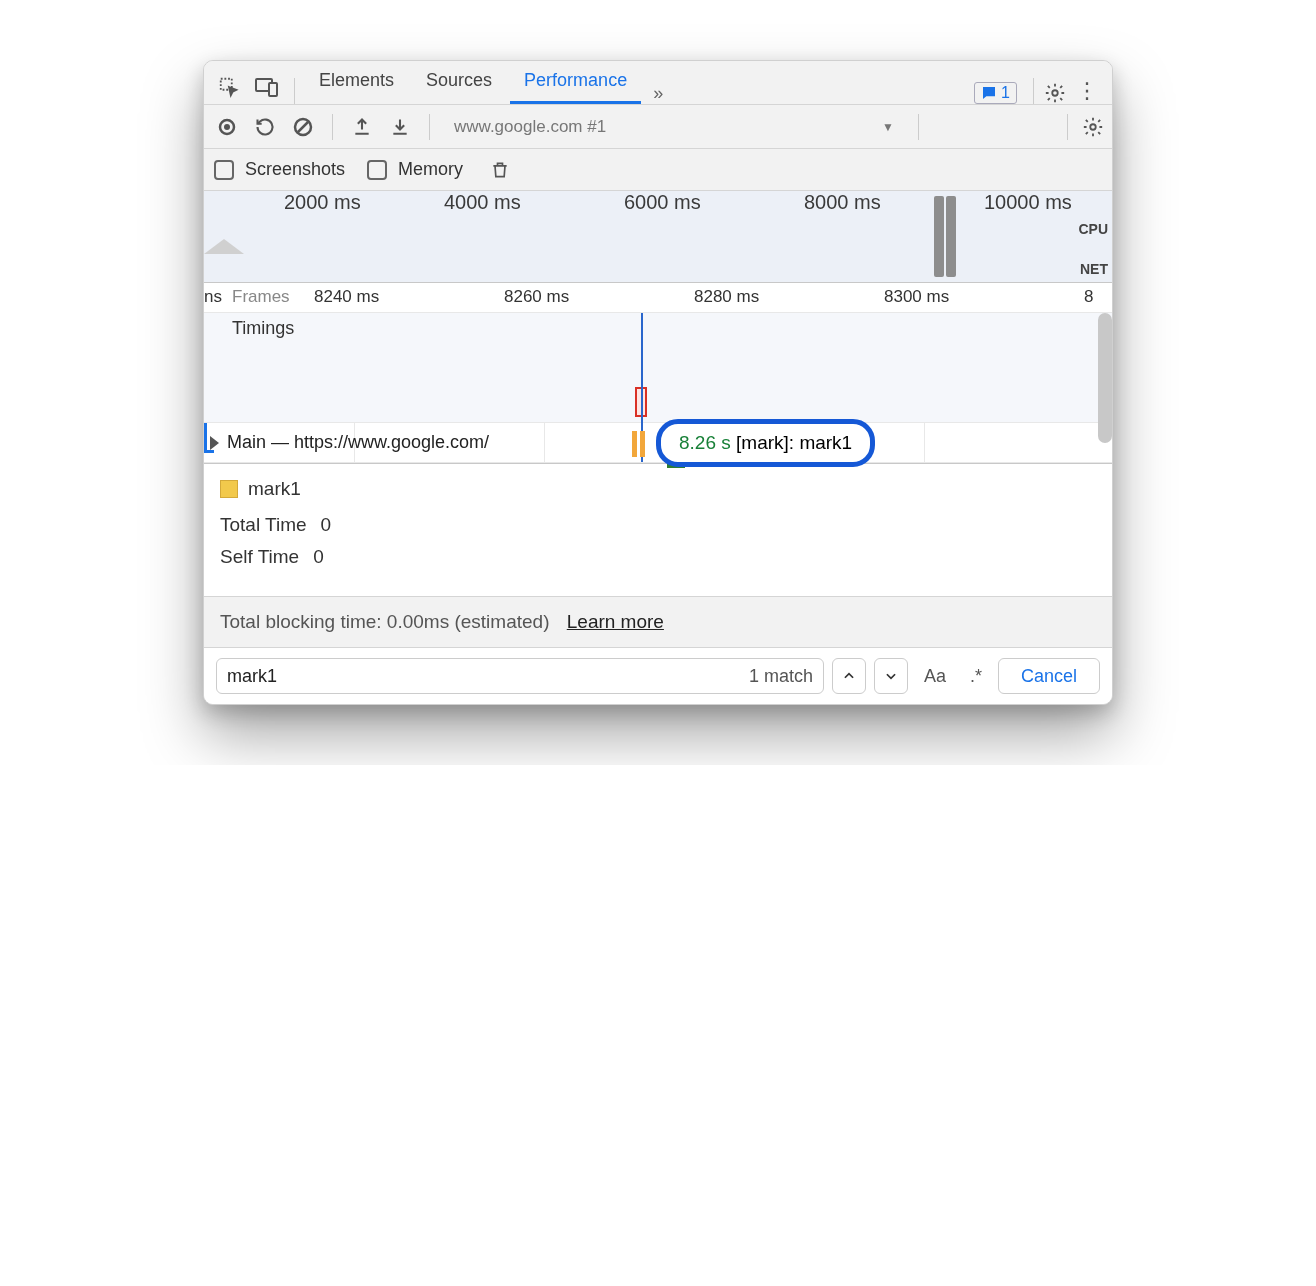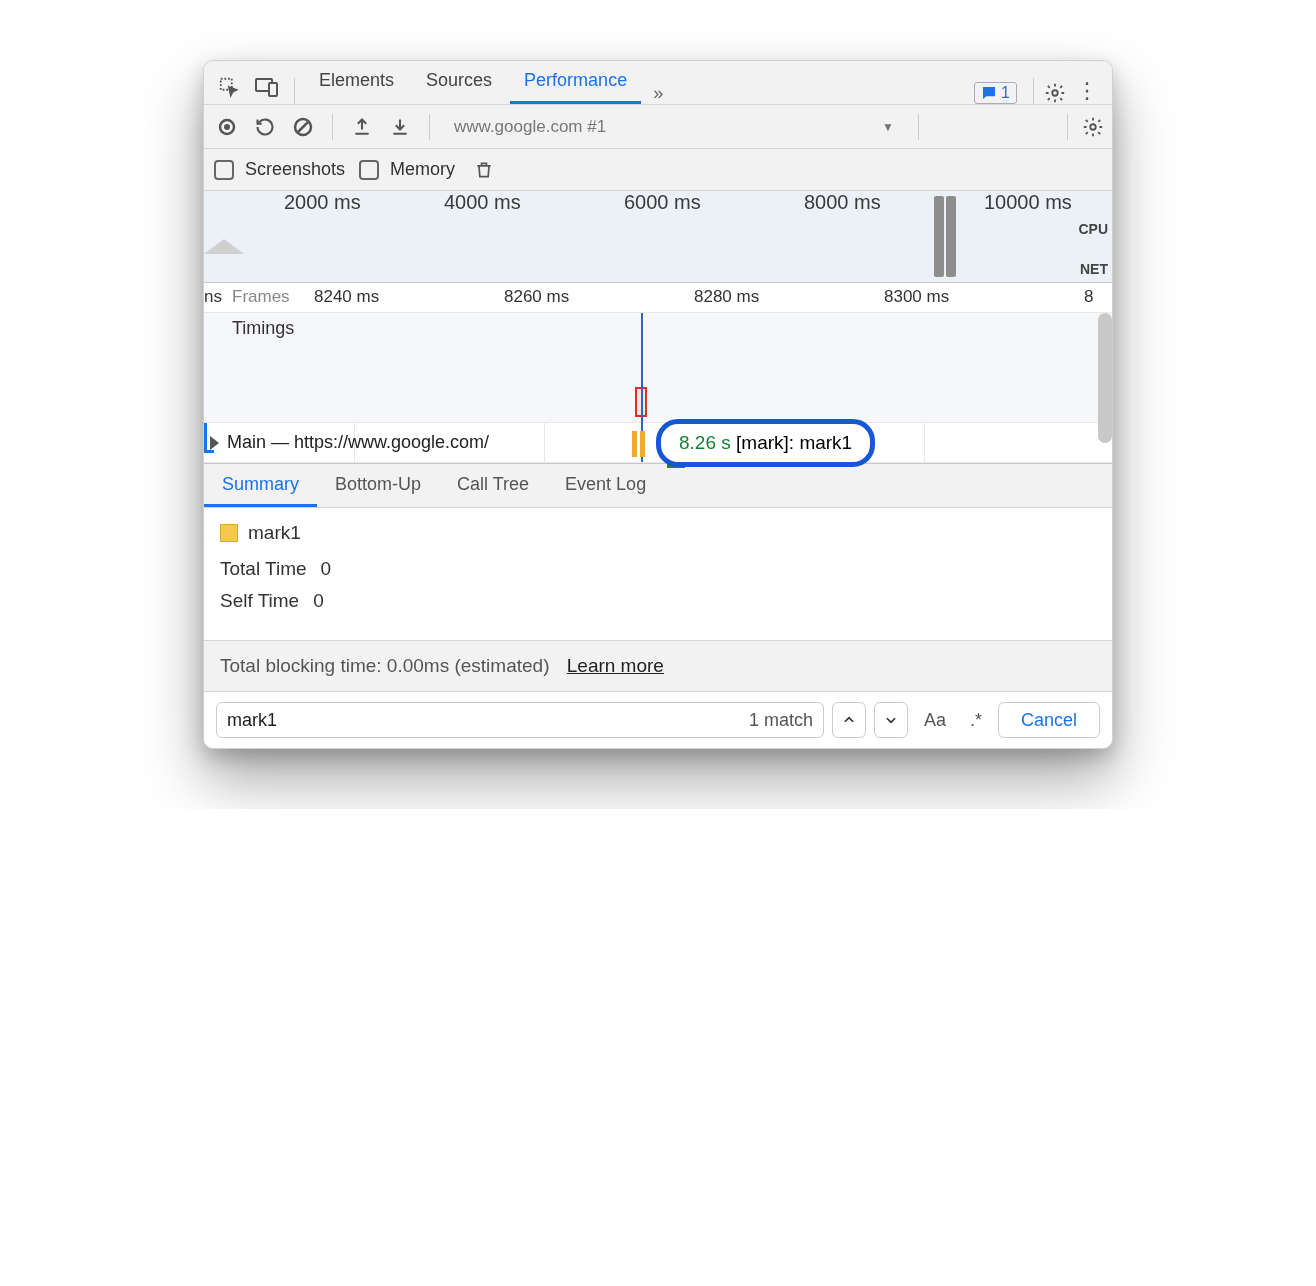--- a/index.html
+++ b/index.html
@@ -98,21 +98,21 @@
     background:#fff0; border:none;
   }
   .rec-select .tri { font-size: 12px; }
   
   .options-bar {
     display:flex; align-items:center;
     height: 42px;
     background:#f2f2f2;
     border-bottom: 1px solid #d5d5d5;
     padding: 0 10px;
-    gap: 14px;
+    gap: 22px;
     font-size: 18px;
     color:#333;
   }
   .checkbox {
     width: 20px; height: 20px; border: 2px solid #666; border-radius: 4px;
     display:inline-block; vertical-align: middle; margin-right: 6px;
   }
   
   .overview {
     background: #ecf0f7;
@@ -380,26 +380,20 @@
         <div class="callout">
           <span class="time">8.26 s</span>
           <span> </span>
           <span>[mark]: mark1</span>
         </div>
       </div>
       <div class="scrollbar-v"></div>
     </div>
   </div>
 
-  <div class="sum-tabs">
-    <div class="sum-tab active">Summary</div>
-    <div class="sum-tab">Bottom-Up</div>
-    <div class="sum-tab">Call Tree</div>
-    <div class="sum-tab">Event Log</div>
-  </div>
 
   <div class="summary">
     <div class="sum-item">
       <span class="sum-swatch"></span>
       <span>mark1</span>
     </div>
     <div class="sum-row">
       <span>Total Time</span>
       <span>0</span>
     </div>

